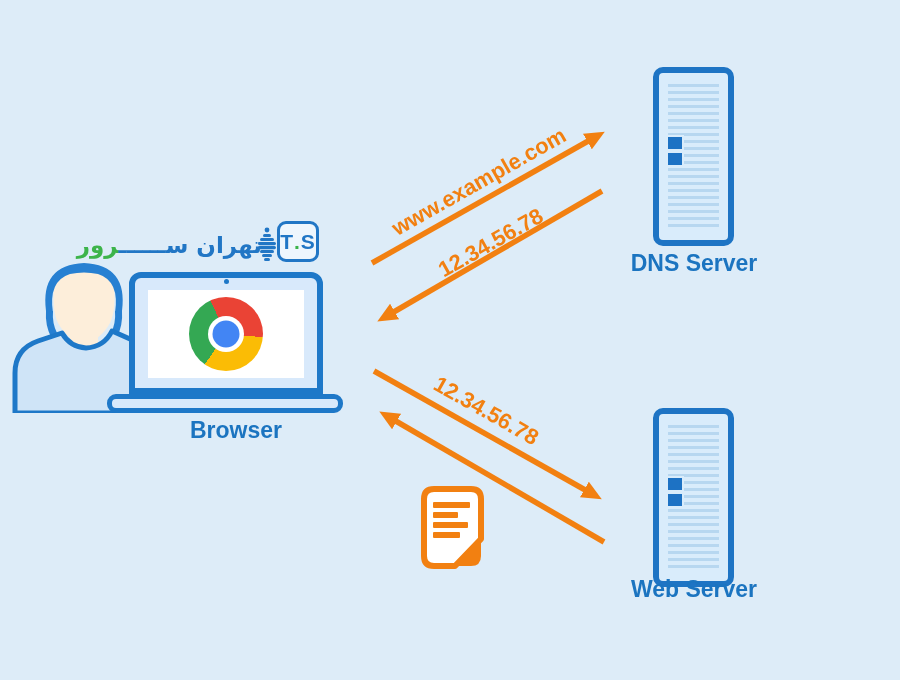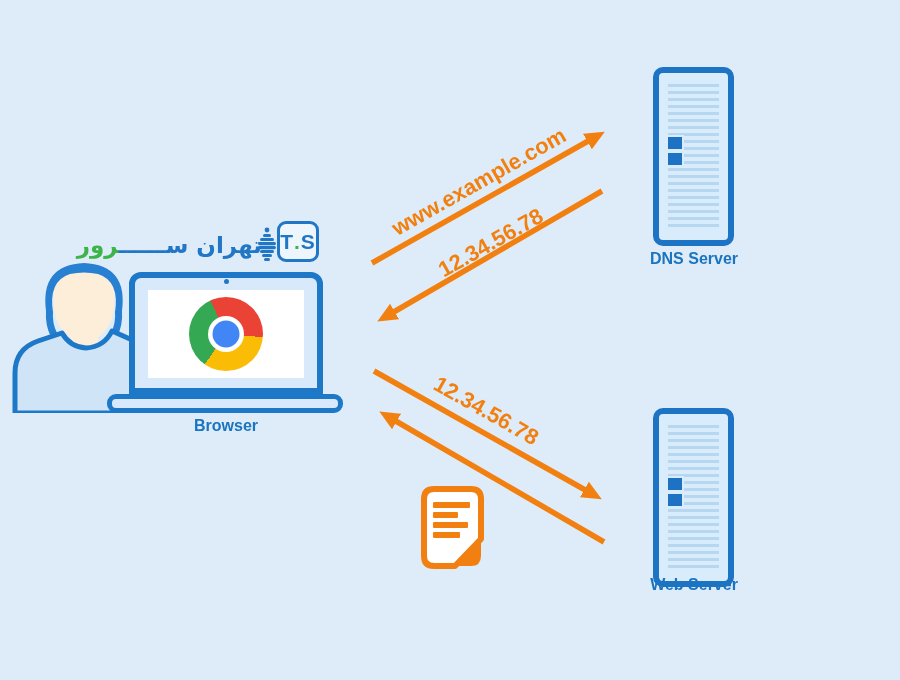--- a/index.html
+++ b/index.html
@@ -23,25 +23,25 @@
     position:absolute;width:14px;height:12px;left:7px;
     background:#1d72c4;border:2px solid #d9ecfb;
   }
   .server .sq.one{top:62px;}
   .server .sq.two{top:78px;}
   .server.dns{left:653px;top:67px;}
   .server.web{left:653px;top:408px;}
 
   .node-label{
     position:absolute;transform:translateX(-50%);
-    color:#1b74c0;font-weight:bold;font-size:16px;white-space:nowrap;
+    color:#1b74c0;font-weight:bold;font-size:23px;white-space:nowrap;
   }
   .lbl-dns{left:694px;top:250px;}
   .lbl-web{left:694px;top:576px;}
-  .lbl-browser{left:226px;top:417px;}
+  .lbl-browser{left:236px;top:417px;}
 
   
   .lt-screen{
     position:absolute;left:129px;top:272px;width:194px;height:122px;box-sizing:border-box;
     background:#d8e9fb;border:6px solid #1e78c8;border-radius:12px 12px 0 0;
   }
   .lt-camera{position:absolute;left:224px;top:279px;width:5px;height:5px;border-radius:50%;background:#1e78c8;}
   .lt-display{position:absolute;left:148px;top:290px;width:156px;height:88px;background:#ffffff;}
   .lt-base{
     position:absolute;left:107px;top:394px;width:236px;height:19px;box-sizing:border-box;

